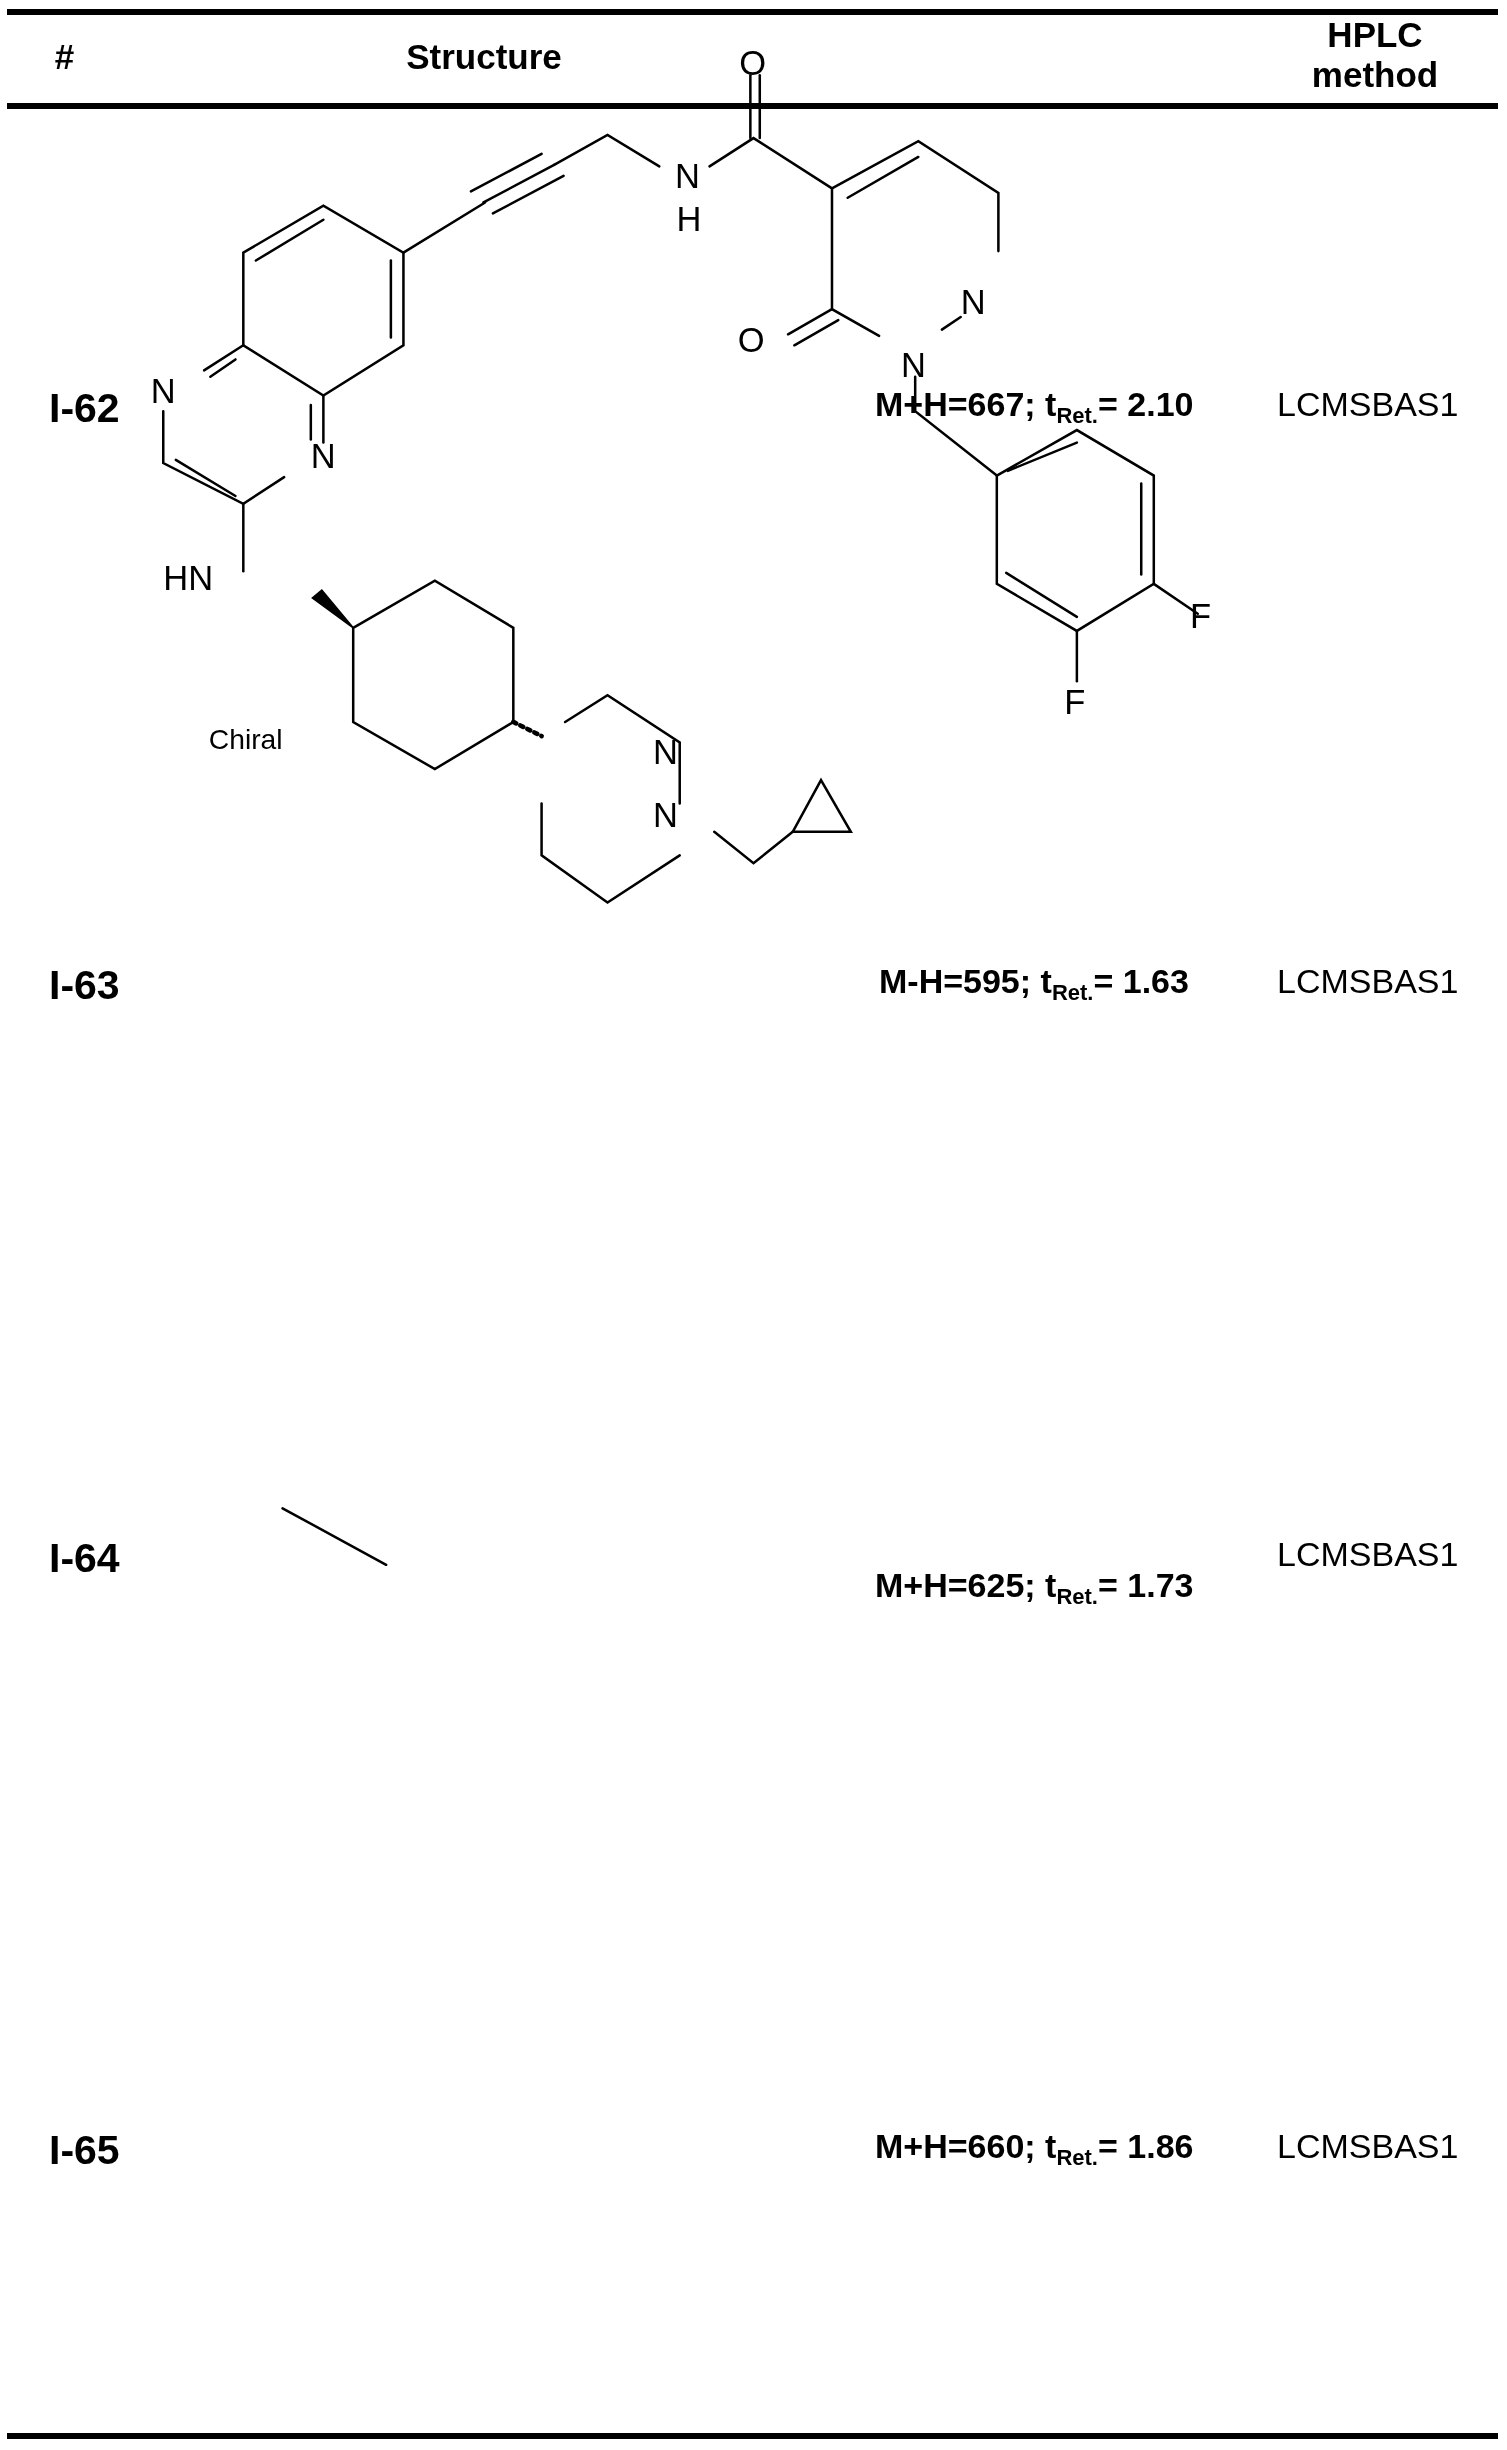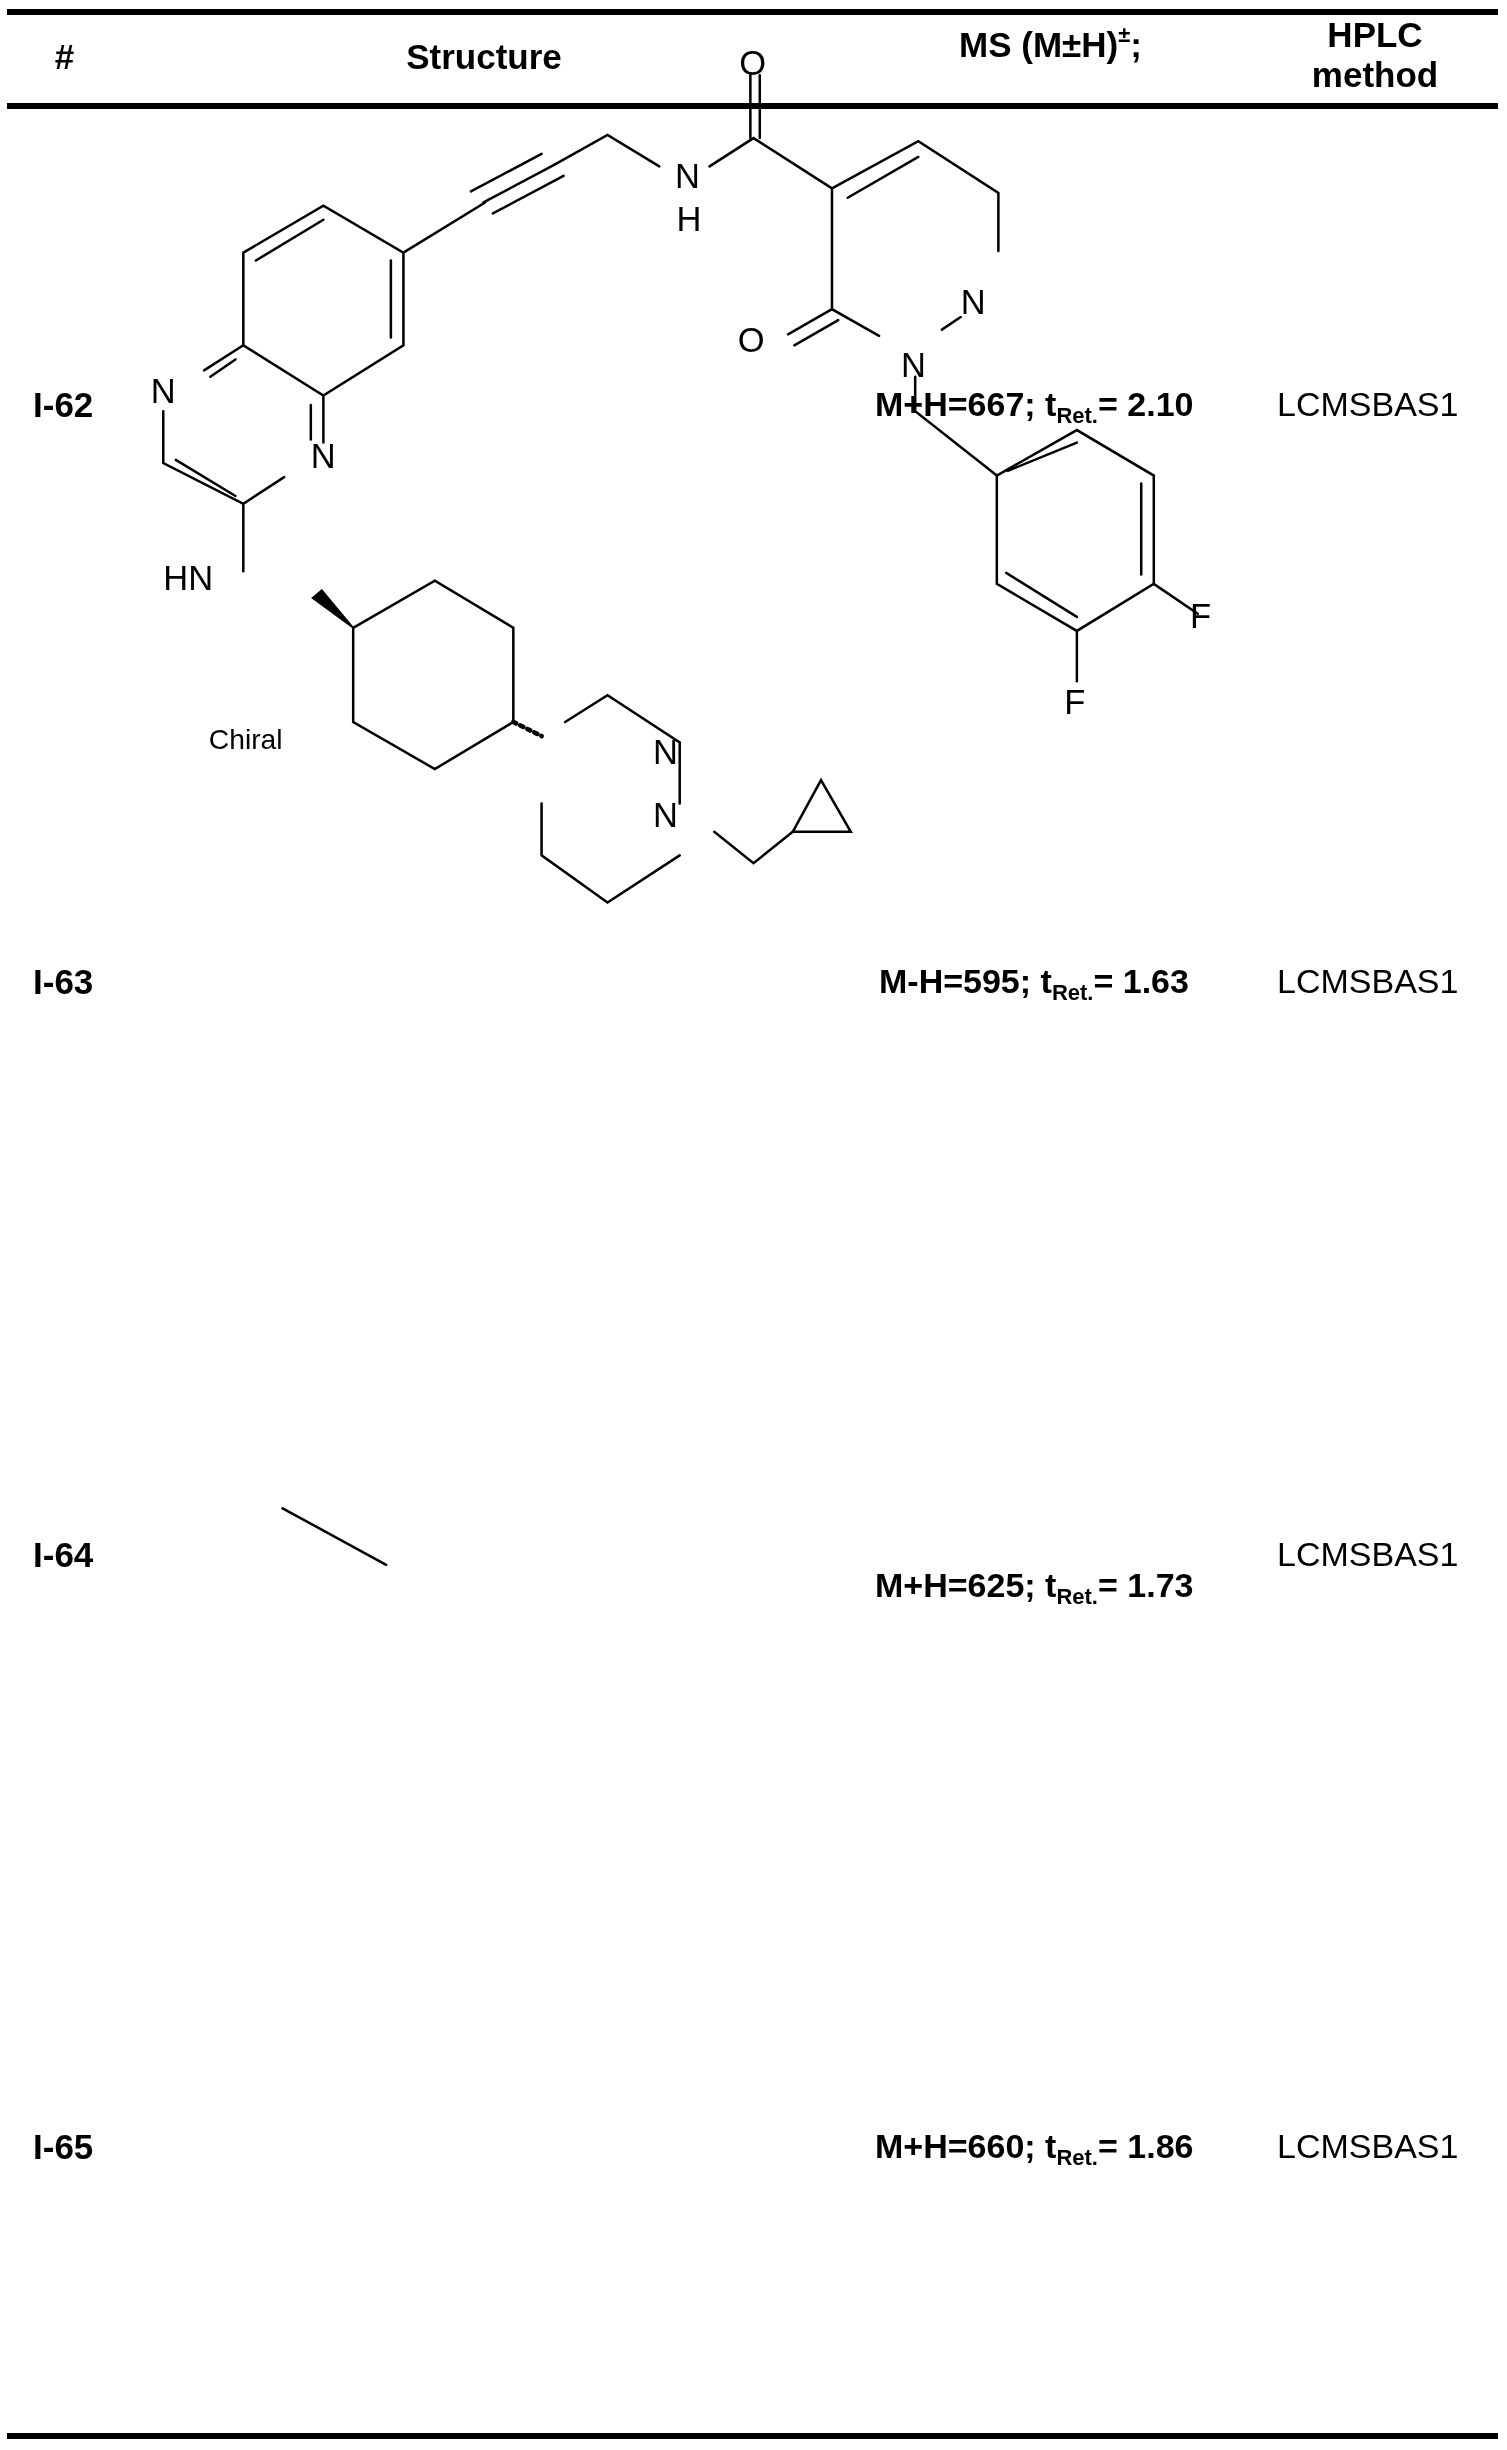--- a/index.html
+++ b/index.html
@@ -1,39 +1,38 @@
 <!DOCTYPE html>
 <html style="font-size:14.6px"><head>
 <meta charset="utf-8">
 <style>
   html, body { margin:0; padding:0; background:#ffffff; }
   body { width:1507px; height:2450px; position:relative; overflow:hidden;
          font-family:"Liberation Sans", sans-serif; color:#000; }
   .rule { position:absolute; left:7.3px; width:1491px; height:6.4px; background:#000; }
   .hdr { position:absolute; font-weight:bold; font-size:35px; text-align:center; line-height:40px; }
-  .label { position:absolute; font-weight:bold; font-size:35px; }
+  .label { position:absolute; font-weight:bold; font-size:41px;margin-left:16px; }
   .ms { position:absolute; font-size:34px; white-space:nowrap;font-weight:bold; }
   .ms sub { font-size:22px; vertical-align:-7.3px; }
   .method { position:absolute; font-size:34px; white-space:nowrap; }
   .hdr sub { font-size:24px; vertical-align:-7.3px; }
   .hdr sup { font-size:22px; vertical-align:14.6px; }
   #structs { position:absolute; left:0; top:0; width:1507px; height:2450px; }
   #structs text { font-family:"Liberation Sans", sans-serif; }
 </style>
 </head>
 <body>
 
 <div class="rule" style="top:9px;"></div>
 <div class="rule" style="top:103px;"></div>
 <div class="rule" style="top:2433px;"></div>
 
 <div class="hdr" style="left:37px; top:37px; width:55px;">#</div>
 <div class="hdr" style="left:347px; top:37px; width:274px;">Structure</div>
 <div class="hdr" style="left:868px; top:14.6px; width:365px;">
-  <div><span>MS (M±H)</span><sup>±</sup><span>;</span></div>
 </div>
 <div class="hdr" style="left:1279px; top:14.6px; width:192px;">
   <div>HPLC</div>
   <div>method</div>
 </div>
 
 <div class="label" style="left:33px; top:385px;">I-62</div>
 <div class="ms" style="left:875px; top:385px;"><span>M+H=667; t</span><sub>Ret.</sub><span>= 2.10</span></div>
 <div class="method" style="left:1277px; top:385px;">LCMSBAS1</div>
 

